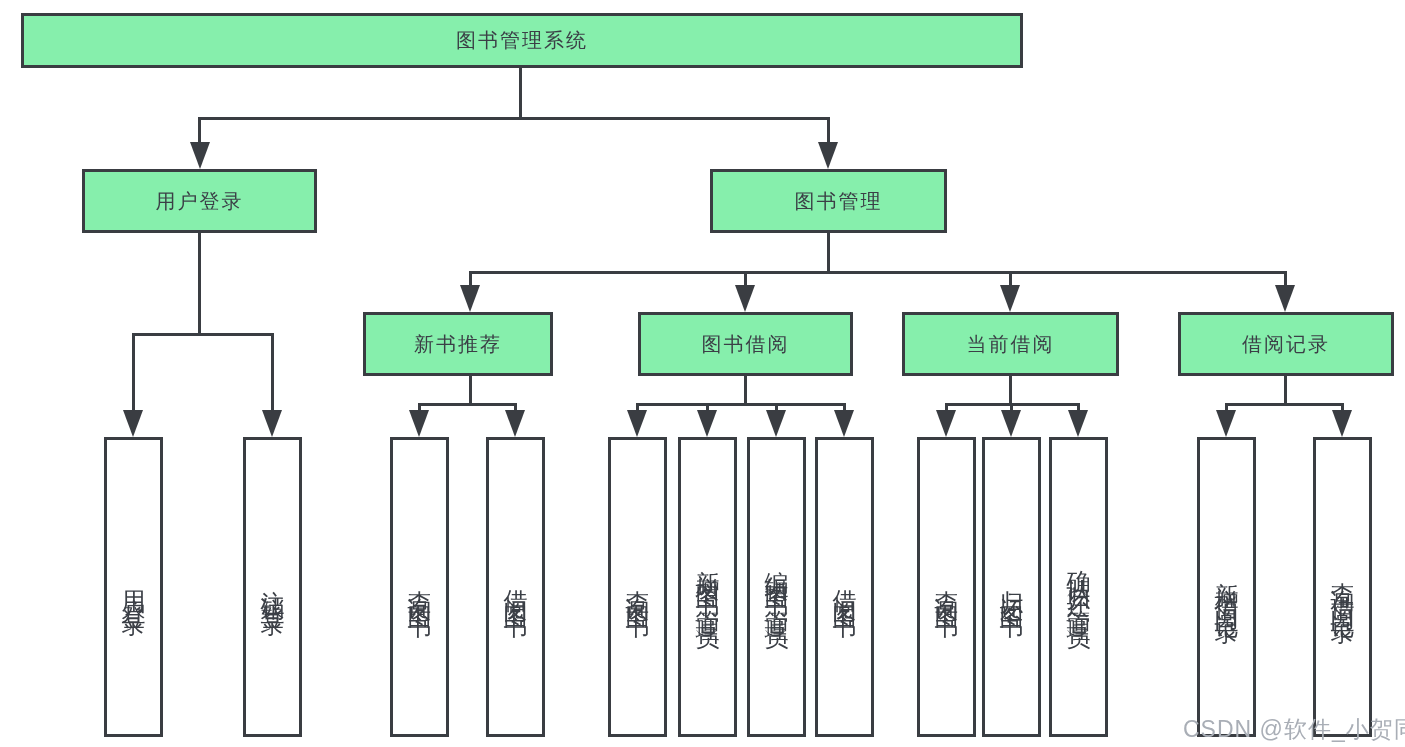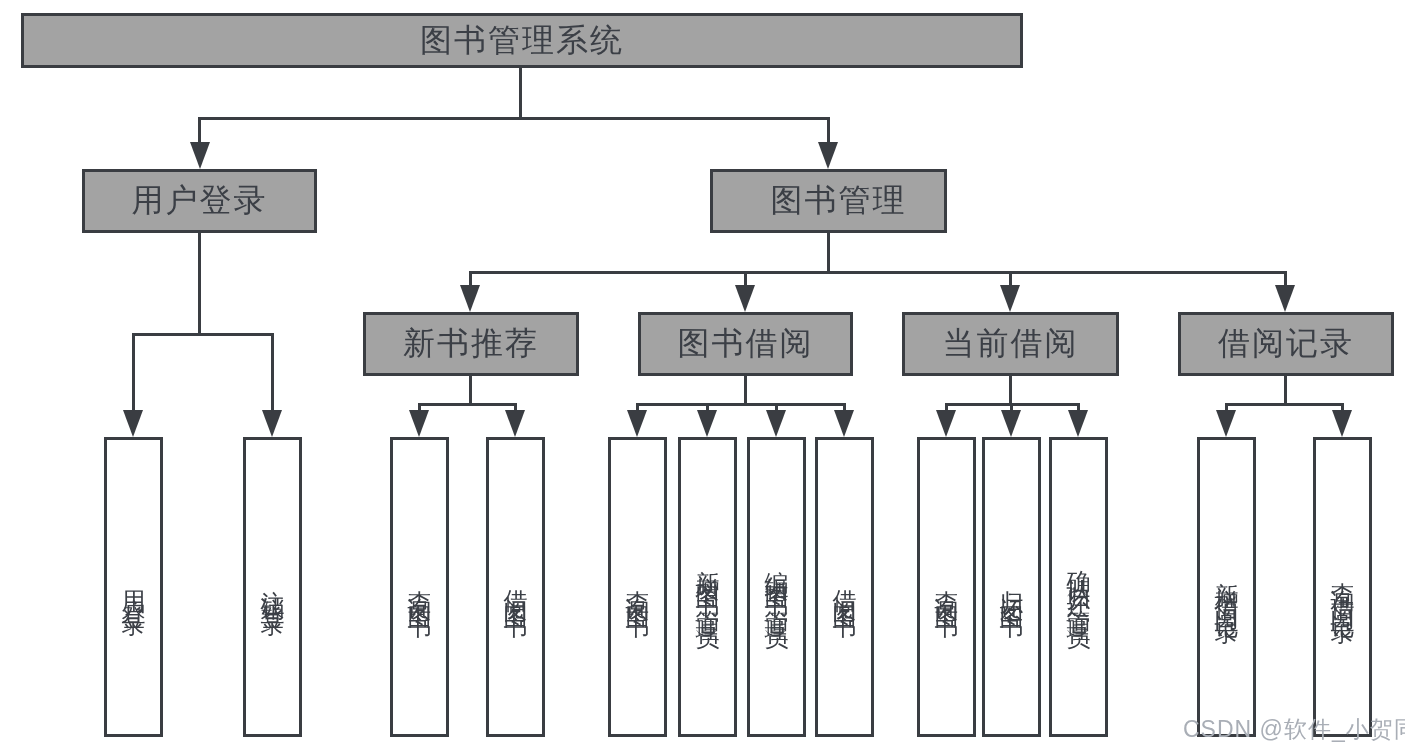--- a/index.html
+++ b/index.html
@@ -15,25 +15,25 @@
     position: relative;
     width: 1405px;
     height: 747px;
     background: var(--background);
     overflow: hidden;
   }
   .box {
     position: absolute;
     box-sizing: border-box;
     border: 3px solid var(--line);
-    background: #a3a3a3;
+    background: #86efac;
     display: flex;
     align-items: center;
     justify-content: center;
-    font-size: 32px;
+    font-size: 20px;
     letter-spacing: 2px;
     color: var(--text);
     white-space: nowrap;
   }
   .vbox {
     position: absolute;
     top: 437px;
     width: 59px;
     height: 300px;
     box-sizing: border-box;
@@ -99,21 +99,21 @@
   <div class="hl" style="left:469px; top:271px; width:817px;"></div>
   <div class="vl" style="left:469px; top:271px; height:16px;"></div>
   <div class="ar" style="left:460px; top:285px;"></div>
   <div class="vl" style="left:744px; top:271px; height:16px;"></div>
   <div class="ar" style="left:735px; top:285px;"></div>
   <div class="vl" style="left:1009px; top:271px; height:16px;"></div>
   <div class="ar" style="left:1000px; top:285px;"></div>
   <div class="vl" style="left:1284px; top:271px; height:16px;"></div>
   <div class="ar" style="left:1275px; top:285px;"></div>
 
-  <div class="box" style="left:363px; top:312px; width:216px; height:64px;">新书推荐</div>
+  <div class="box" style="left:363px; top:312px; width:190px; height:64px;">新书推荐</div>
   <div class="box" style="left:638px; top:312px; width:215px; height:64px;">图书借阅</div>
   <div class="box" style="left:902px; top:312px; width:217px; height:64px;">当前借阅</div>
   <div class="box" style="left:1178px; top:312px; width:216px; height:64px;">借阅记录</div>
 
   <div class="vl" style="left:469px; top:376px; height:30px;"></div>
   <div class="hl" style="left:418px; top:403px; width:99px;"></div>
   <div class="vl" style="left:418px; top:403px; height:10px;"></div>
   <div class="ar" style="left:409px; top:410px;"></div>
   <div class="vl" style="left:514px; top:403px; height:10px;"></div>
   <div class="ar" style="left:505px; top:410px;"></div>

